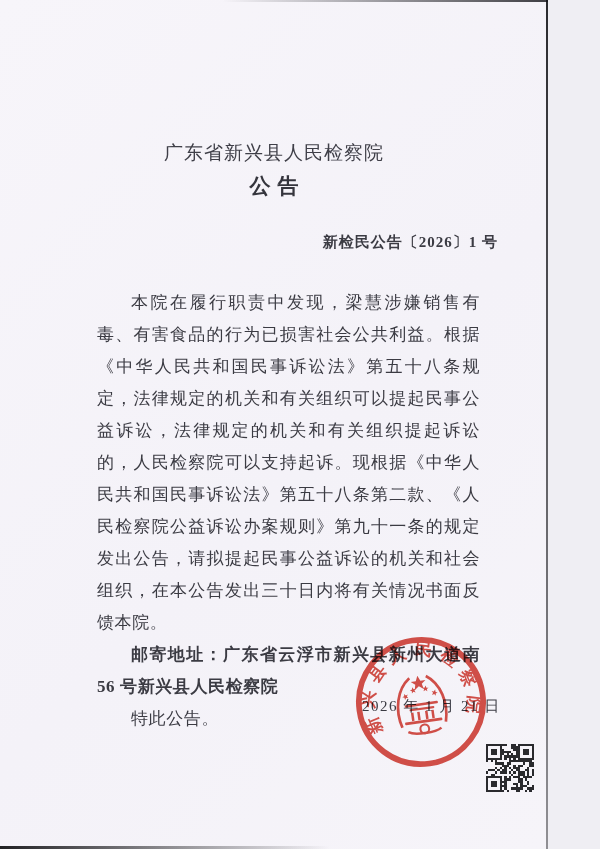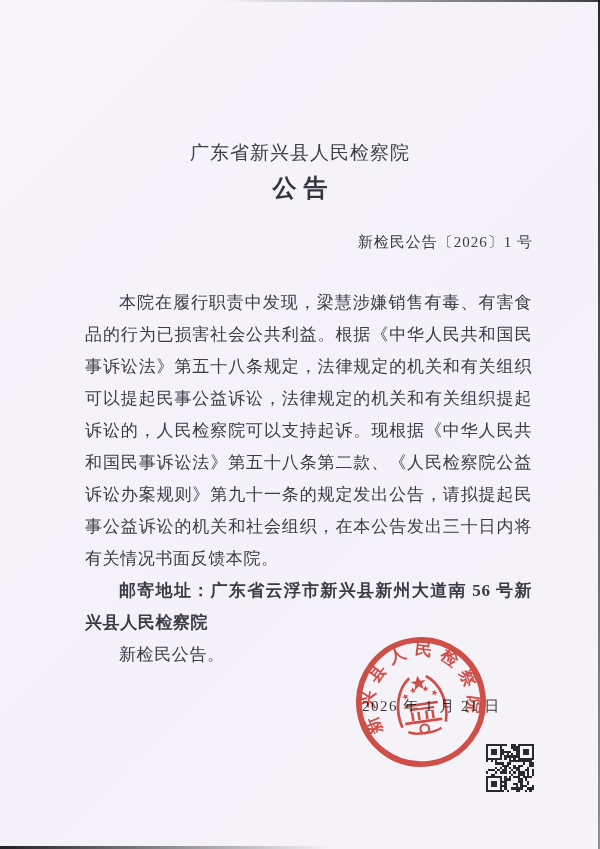--- a/index.html
+++ b/index.html
@@ -4,21 +4,21 @@
 <style>
   html, body { margin: 0; padding: 0; }
   body {
     width: 600px; height: 849px;
     background: #efeef3;
     font-family: "Liberation Serif", "DejaVu Serif", serif;
     overflow: hidden;
   }
   .page {
     position: relative;
-    width: 600px; height: 849px;
+    width: 548px; height: 849px;
     background: linear-gradient(135deg, #f7f5fa 0%, #f4f2f8 55%, #f6f4f9 100%);
     color: #3b3b43;
   }
   
   .edge-top {
     position: absolute; top: 0; left: 222px; right: 0; height: 2px;
     background: linear-gradient(to right, rgba(30,30,35,0), rgba(30,30,35,0.85));
   }
   .edge-right {
     position: absolute; top: 0; right: 0; bottom: 0; width: 2px;
@@ -30,31 +30,32 @@
   }
   .org-title {
     position: absolute; top: 140px; left: 0; right: 0;
     text-align: center;
     font-size: 19px; letter-spacing: 1px;
     color: #3f3f48;
   }
   .doc-type {
     position: absolute; top: 172px; left: 0; right: 0;
     text-align: center;
-    font-size: 24px; font-weight: bold; letter-spacing: 7px;
+    font-size: 21px; font-weight: bold; letter-spacing: 7px;
     text-indent: 7px; 
     color: #35353d;
   }
   .doc-number {
-    position: absolute; top: 233px; right: 67px;
+    position: absolute; top: 233px; right: 50px;
     font-size: 15px; letter-spacing: 1px;
     color: #3b3b43;
+    font-weight: bold;
   }
   .content {
-    position: absolute; top: 287px; left: 85px; right: 68px;
+    position: absolute; top: 287px; left: 97px; right: 68px;
     font-size: 17px; line-height: 32px;
     text-align: justify;
     letter-spacing: 0.6px;
     color: #3b3b43;
   }
   .content p { margin: 0; text-indent: 2em; }
   .content p.hang { text-indent: 2em; font-weight: bold; }
   .date-line {
     position: absolute; top: 697px; left: 362px;
     font-size: 15px; letter-spacing: 1.5px;
@@ -84,21 +85,21 @@
   <div class="edge-right"></div>
   <div class="edge-bottom"></div>
 
   <div class="org-title">广东省新兴县人民检察院</div>
   <div class="doc-type">公告</div>
   <div class="doc-number">新检民公告〔2026〕1 号</div>
 
   <div class="content">
     <p>本院在履行职责中发现，梁慧涉嫌销售有毒、有害食品的行为已损害社会公共利益。根据《中华人民共和国民事诉讼法》第五十八条规定，法律规定的机关和有关组织可以提起民事公益诉讼，法律规定的机关和有关组织提起诉讼的，人民检察院可以支持起诉。现根据《中华人民共和国民事诉讼法》第五十八条第二款、《人民检察院公益诉讼办案规则》第九十一条的规定发出公告，请拟提起民事公益诉讼的机关和社会组织，在本公告发出三十日内将有关情况书面反馈本院。</p>
     <p class="hang">邮寄地址：广东省云浮市新兴县新州大道南 56 号新兴县人民检察院</p>
-    <p>新检民公告。</p>
+    <p>特此公告。</p>
   </div>
 
   <div class="date-line">2026 年 1 月 21 日</div>
 
   <svg class="seal" viewBox="0 0 136 136" xmlns="http://www.w3.org/2000/svg" aria-hidden="true">
     <defs>
       <path id="sealArc" d="M 31.1 93.8 A 45 45 0 1 1 104.9 93.8" fill="none"></path>
       <path id="star" d="M0,-1 L0.294,-0.309 L0.951,-0.309 L0.42,0.118 L0.588,0.809 L0,0.382 L-0.588,0.809 L-0.42,0.118 L-0.951,-0.309 L-0.294,-0.309 Z"></path>
     </defs>
 

